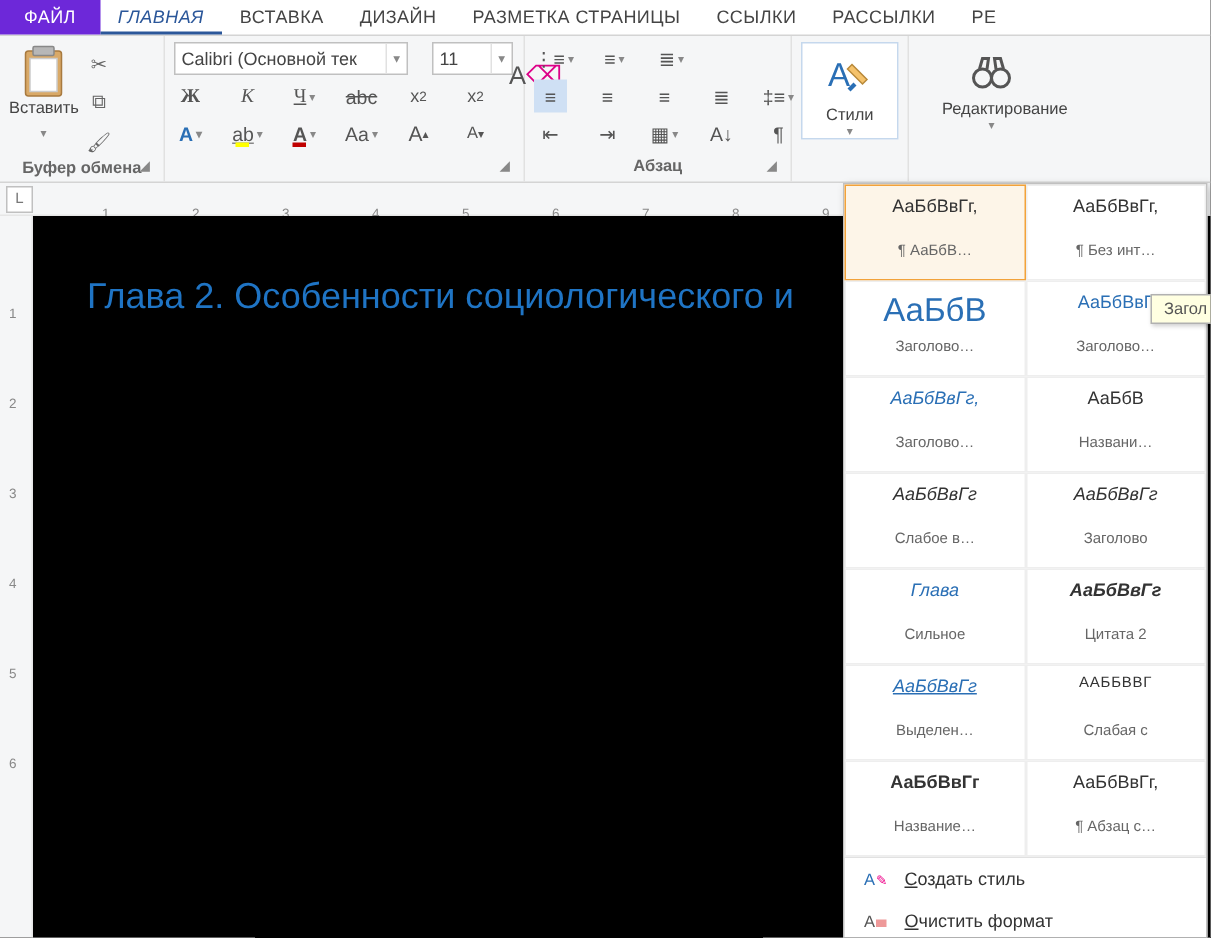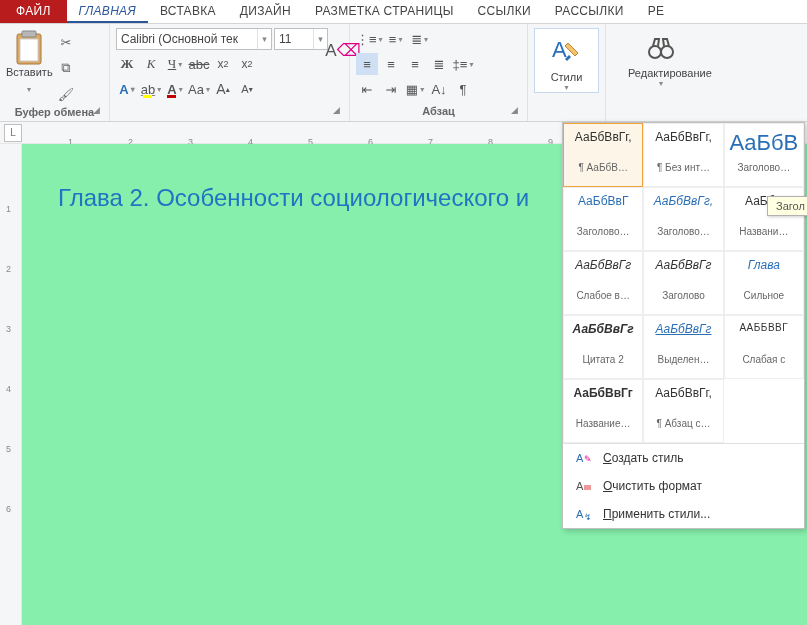--- a/index.html
+++ b/index.html
@@ -1,41 +1,41 @@
 <!DOCTYPE html>
 <html><head>
   <meta charset="utf-8">
   <style>
     * { box-sizing: border-box; margin: 0; padding: 0; font-family: "Segoe UI", Tahoma, sans-serif; }
     body { background: #fff; width: 807px; height: 625px; overflow: hidden; position: relative; }
     
     
     .tabs-bar { height: 24px; display: flex; align-items: stretch; background: #fff; border-bottom: 1px solid #d4d4d4; font-size: 12px; }
     .tab { padding: 4px 12px 3px; color: #444; cursor: pointer; text-transform: uppercase; letter-spacing: 0.3px; }
-    .tab-file { background: #b91c1c; color: #fff; padding: 4px 16px 3px; }
+    .tab-file { background: #6d28d9; color: #fff; padding: 4px 16px 3px; }
     .tab-active { color: #2b579a; border-bottom: 2px solid #2b579a; font-weight: 500; font-style: italic; }
 
     
     .ribbon { height: 98px; background: #f5f6f7; border-bottom: 1px solid #d4d4d4; display: flex; }
     .ribbon-group { border-right: 1px solid #e1e1e1; padding: 4px 6px 0; display: flex; flex-direction: column; position: relative; }
     .group-content { flex: 1; display: flex; gap: 4px; align-items: flex-start; }
     .group-label { text-align: center; font-size: 11px; color: #666; padding: 2px 0 4px; position: relative; font-weight: bold; }
     .group-launcher { position: absolute; right: 4px; bottom: 4px; width: 12px; height: 12px; font-size: 9px; color: #888; cursor: pointer; }
 
     
     .clip-big { width: 46px; text-align: center; }
     .clip-big .paste-icon { width: 30px; height: 36px; margin: 2px auto 0; position: relative; }
     .clipboard-svg { width: 30px; height: 36px; }
     .clip-big .lbl { font-size: 11px; color: #444; }
     .clip-col { display: flex; flex-direction: column; gap: 6px; padding-top: 4px; }
     .small-btn { width: 20px; height: 20px; font-size: 13px; color: #666; display:flex; align-items:center; justify-content:center; cursor: pointer; }
 
     
     .fontgrp-rows { display: flex; flex-direction: column; gap: 3px; }
-    .font-row { display: flex; align-items: center; gap: 2px; }
+    .font-row { display: flex; align-items: center; gap: 16px; }
     .combobox { height: 22px; border: 1px solid #c0c0c0; background: #fff; display: flex; align-items: center; font-size: 12px; color: #444; cursor: pointer; }
     .combo-font { width: 140px; padding: 0 4px; overflow: hidden; white-space: nowrap; }
     .combo-size { width: 38px; padding: 0 4px; }
     .combo-arrow { width: 14px; text-align: center; color: #888; font-size: 9px; border-left: 1px solid #e1e1e1; height:100%; display:flex; align-items:center; justify-content:center; }
     .btn { min-width: 22px; height: 22px; display: flex; align-items: center; justify-content: center; font-size: 13px; color: #555; cursor: pointer; position: relative; }
     .btn .drop { font-size: 8px; color: #888; margin-left: 2px; }
     .btn.bold { font-weight: bold; font-family: "Times New Roman"; }
     .btn.italic { font-style: italic; font-family: "Times New Roman"; }
     .btn.underline span.u { text-decoration: underline; font-family: "Times New Roman"; }
     .btn.strike { text-decoration: line-through; }
@@ -58,26 +58,26 @@
     
     .ruler-row { height: 22px; background: #f5f6f7; display: flex; align-items: center; font-size: 9px; color: #888; border-bottom: 1px solid #e6e6e6; padding-left: 4px; letter-spacing: 0; }
     .ruler-el { width: 18px; height: 18px; border: 1px solid #c0c0c0; background: #fff; margin-right: 6px; display:flex; align-items:center; justify-content:center; font-size:10px; color:#777; }
     .ruler-scale { flex:1; position: relative; }
     .ruler-num { position: absolute; top: 4px; font-size: 9px; color: #888; }
 
     
     .doc-area { position: absolute; top: 144px; left: 0; right: 0; bottom: 0; display: flex; }
     .vruler { width: 22px; background: #f5f6f7; border-right: 1px solid #e6e6e6; font-size: 9px; color: #888; position: relative; }
     .vruler .n { position: absolute; left: 6px; }
-    .page { flex:1; background: #86efac; padding: 40px 24px 0 36px; }
+    .page { flex:1; background: #000000; padding: 40px 24px 0 36px; }
     .heading-text { color: #1f74c4; font-size: 24px; font-weight: 400; font-family: "Calibri Light","Segoe UI Light",sans-serif; }
 
     
     .styles-pop { position: absolute; top: 122px; left: 562px; width: 243px; background: #fff; border: 1px solid #c0c0c0; box-shadow: 2px 2px 6px rgba(0,0,0,0.2); z-index: 10; }
-    .styles-grid { display: grid; grid-template-columns: repeat(3, 1fr); }
+    .styles-grid { display: grid; grid-template-columns: repeat(2, 1fr); }
     .style-cell { height: 64px; border: 1px solid #eee; padding: 6px 4px 2px; text-align: center; cursor: pointer; overflow: hidden; }
     .style-cell.sel { border: 1px solid #f2a23a; background: #fdf5e8; }
     .style-prev { font-size: 12px; color: #333; height: 20px; overflow: hidden; white-space: nowrap; }
     .style-name { font-size: 10px; color: #666; margin-top: 12px; white-space: nowrap; overflow: hidden; text-overflow: ellipsis; }
     .style-cell.big .style-prev { font-size: 22px; color: #2a6fb5; font-weight: 300; }
     .style-cell.blue .style-prev { color: #2a6fb5; }
     .style-cell.italic .style-prev { font-style: italic; }
     .style-cell.bolditalic .style-prev { font-style: italic; font-weight: bold; }
     .style-cell.bold .style-prev { font-weight: bold; }
     .style-cell.uline .style-prev { text-decoration: underline; }

